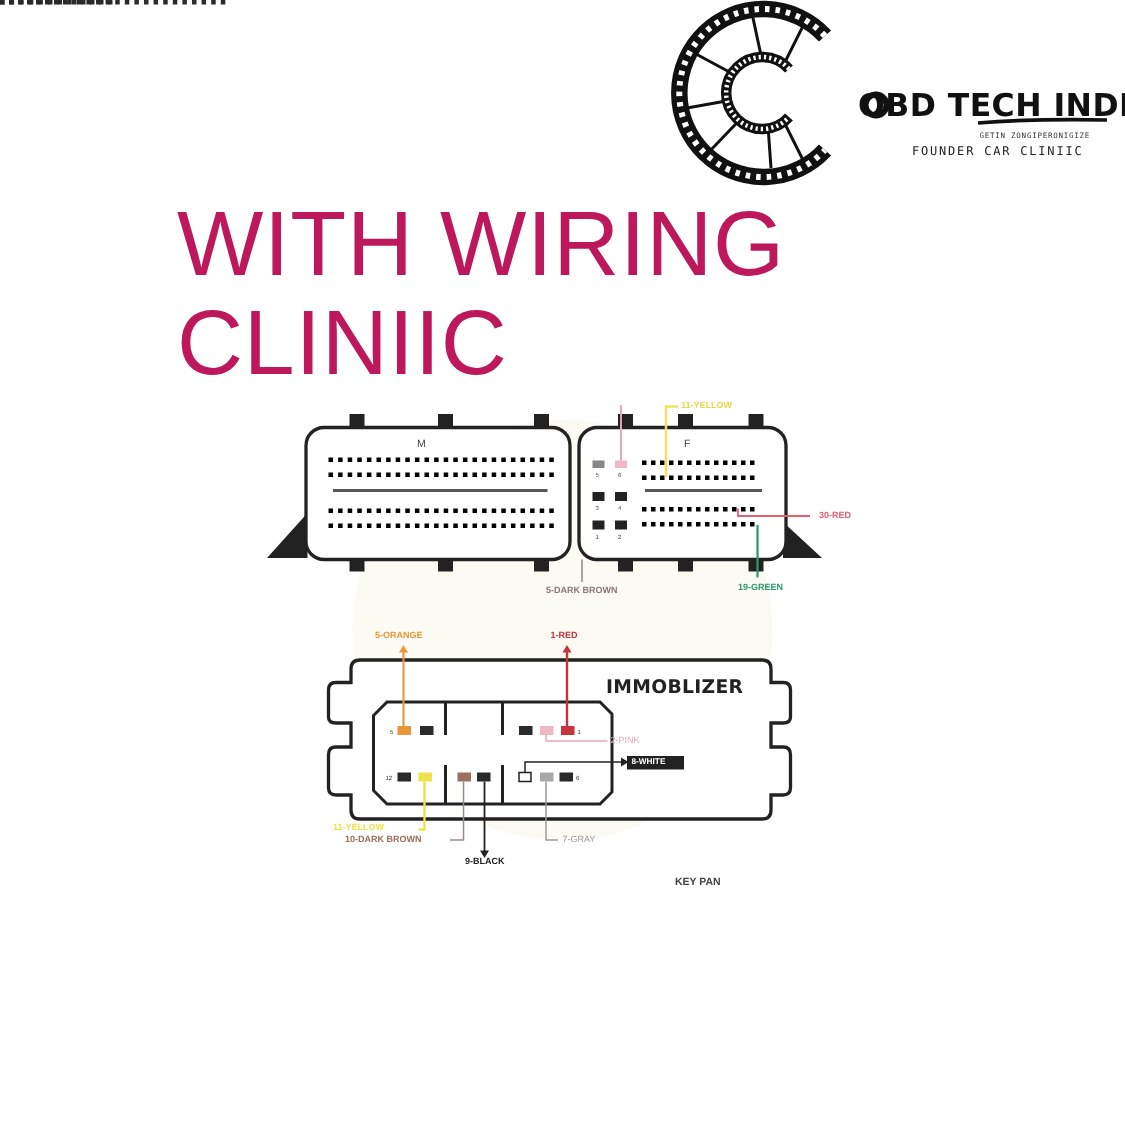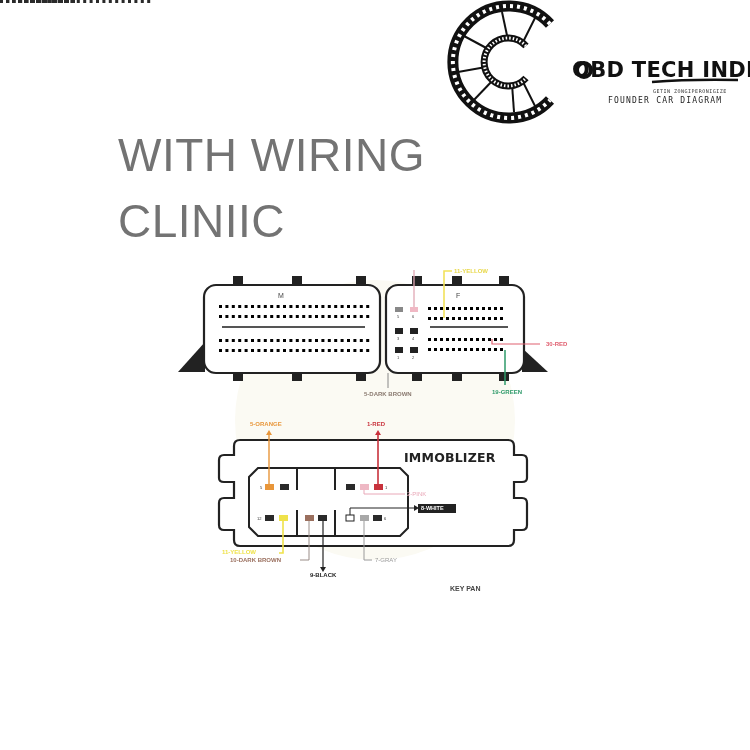--- a/index.html
+++ b/index.html
@@ -1,17 +1,17 @@
 <!DOCTYPE html>
 <html><head>
 <meta charset="utf-8">
 <style>
   html, body { margin:0; padding:0; background:#ffffff; }
   body { width:750px; height:750px; position:relative; overflow:hidden; font-family:"Liberation Sans", sans-serif; }
-  .title-line { position:absolute; left:118px; font-family:"Liberation Sans", sans-serif; font-size:46px; color:#737373; letter-spacing:0.5px; line-height:1; }
+  .title-line { position:absolute; left:118px; font-family:"Liberation Sans", sans-serif; font-size:61px; color:#be185d; letter-spacing:0.5px; line-height:1; }
   .brand-name { position:absolute; left:572px; top:58px; font-family:"DejaVu Sans", sans-serif; font-weight:bold; font-size:21px; color:#111; letter-spacing:0.3px; white-space:nowrap; }
   .brand-sub { position:absolute; left:653px; top:88px; font-family:"DejaVu Sans Mono", monospace; font-size:5px; color:#333; white-space:nowrap; letter-spacing:0.5px;}
   .brand-founder { position:absolute; left:608px; top:96px; font-family:"DejaVu Sans Mono", monospace; font-size:8px; color:#222; white-space:nowrap; letter-spacing:1.2px; }
   .lbl { position:absolute; font-family:"Liberation Sans", sans-serif; font-size:6px; font-weight:bold; white-space:nowrap; }
   .immo-title { position:absolute; left:404px; top:450px; font-family:"DejaVu Sans", sans-serif; font-weight:bold; font-size:12.5px; color:#222; letter-spacing:0.2px; }
   svg { position:absolute; left:0; top:0; }
 </style>
 </head>
 <body>
 
@@ -34,21 +34,21 @@
 
       <path d="M 18 -16 A 24 24 0 1 0 18 16" fill="none" stroke="#111" stroke-width="7"></path>
       <path d="M 18 -16 A 24 24 0 1 0 18 16" fill="none" stroke="#fff" stroke-width="3" stroke-dasharray="1.5 2"></path>
     </g>
 
     <circle cx="584" cy="70" r="7" fill="none" stroke="#111" stroke-width="4"></circle>
     <path d="M 652 82 Q 690 79 738 80" stroke="#111" stroke-width="2.5" fill="none"></path>
   </svg>
   <div class="brand-name">OBD TECH INDIA</div>
   <div class="brand-sub">GETIN ZONGIPERONIGIZE</div>
-  <div class="brand-founder">FOUNDER CAR DIAGRAM</div>
+  <div class="brand-founder">FOUNDER CAR CLINIIC</div>
 </div>
 
 <div class="title-line" style="top:132px;">WITH WIRING</div>
 <div class="title-line" style="top:198px;">CLINIIC</div>
 
 <div>
   <svg width="750" height="750">
 
     <circle cx="375" cy="420" r="140" fill="#fbfaf3"></circle>
 

